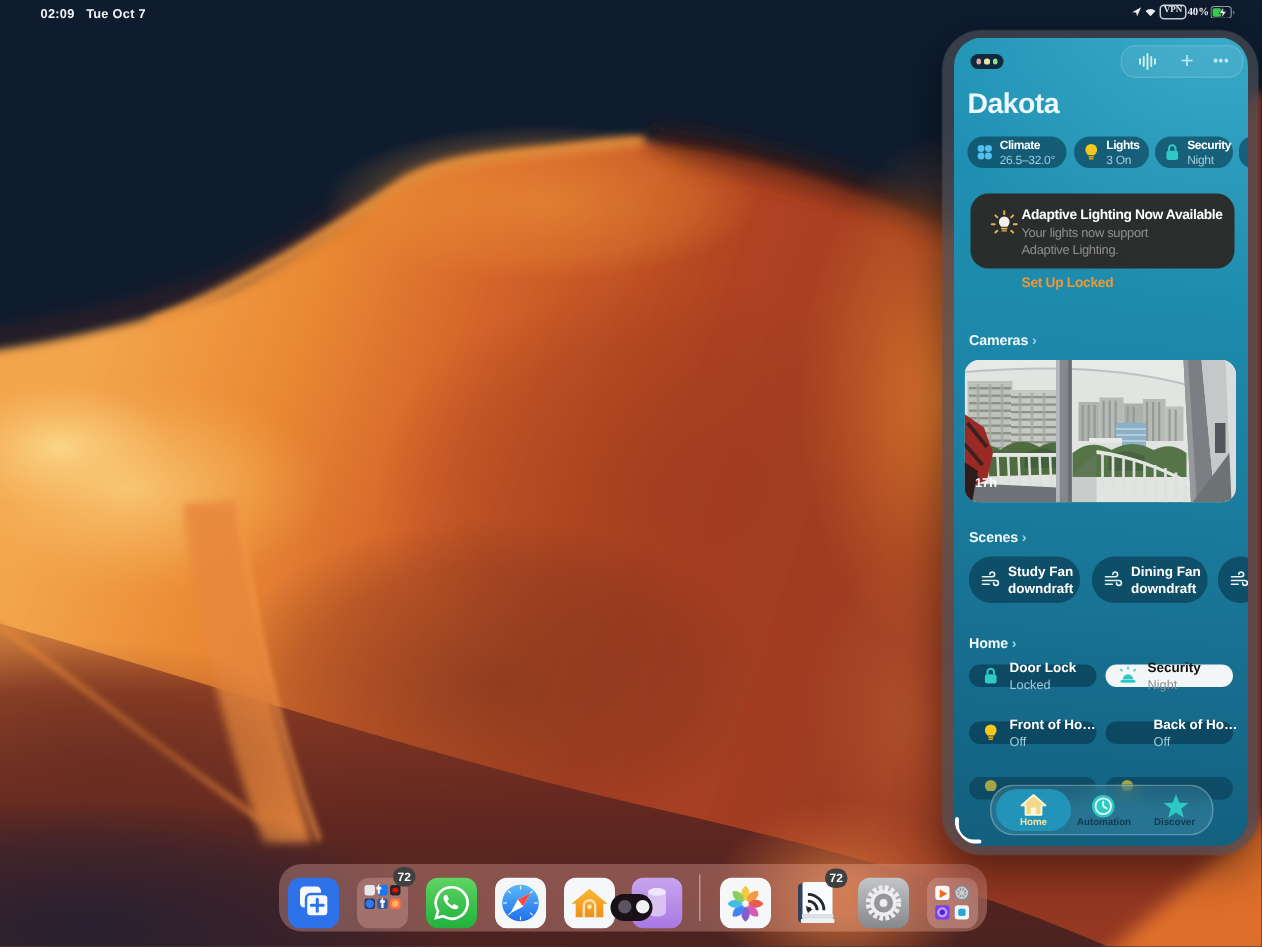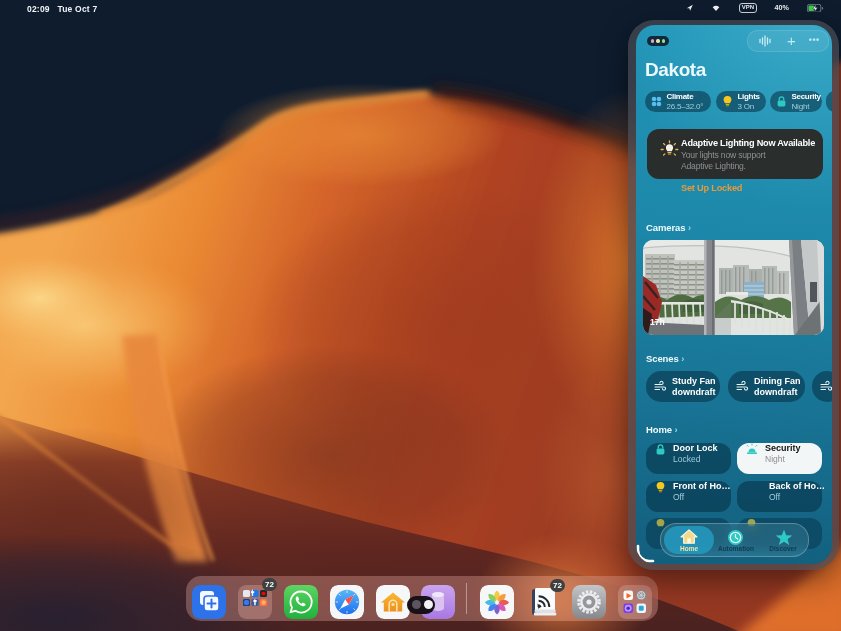--- a/index.html
+++ b/index.html
@@ -1,20 +1,20 @@
 <!DOCTYPE html>
 <html><head>
 <meta charset="utf-8">
 <style>
   html,body{margin:0;padding:0;}
   body{width:841px;height:631px;overflow:hidden;position:relative;font-family:"Liberation Sans",sans-serif;background:#0d1b2b;}
   .abs{position:absolute;}
   
   #status-left{left:27px;top:4px;color:#f2f5f8;font-size:8.5px;font-weight:bold;letter-spacing:.2px;}
-  #status-right{right:17px;top:3px;color:#f2f5f8;font-size:7.5px;font-weight:bold;display:flex;align-items:center;gap:18px;}
+  #status-right{right:17px;top:3px;color:#f2f5f8;font-size:7.5px;font-weight:bold;display:flex;align-items:center;gap:1px;font-family:Liberation Serif, serif;}
   .vpn{border:1px solid #cfd5da;border-radius:3px;font-size:6px;font-weight:bold;padding:0 1.5px;line-height:7.5px;color:#e8ecef;}
   
   #dock{left:186px;top:576px;width:472px;height:45px;border-radius:15px;background:rgba(235,183,172,0.33);backdrop-filter:blur(12px) saturate(1.2);display:flex;align-items:flex-end;padding:0;}
   .dicon{position:absolute;width:34px;height:34px;top:9px;border-radius:8px;}
   .dsep{position:absolute;left:280px;top:7px;width:1px;height:31px;background:rgba(255,255,255,0.4);}
   .badge{position:absolute;background:#404040;color:#fff;border-radius:8px;font-size:8px;font-weight:bold;height:13px;min-width:13px;padding:0 3px;line-height:13px;text-align:center;box-sizing:border-box;}
   
   #frame{left:628px;top:20px;width:211px;height:550px;border-radius:26px;background:rgba(74,76,84,0.72);backdrop-filter:blur(9px);box-shadow:0 10px 30px rgba(0,0,0,0.45);}
   #screen{left:636px;top:25px;width:196px;height:539px;border-radius:19px;background:radial-gradient(circle at 90% -2%, rgba(95,200,225,0.4), rgba(95,200,225,0) 34%),linear-gradient(185deg,#2196b8 0%,#1d87a9 40%,#187394 70%,#135e7d 100%);overflow:hidden;}
   #screen .rel{position:absolute;}
@@ -24,21 +24,21 @@
   .title{left:9px;top:34px;font-size:19px;font-weight:bold;color:#ecf8fb;letter-spacing:-0.4px;}
   .qpill{top:66px;height:21px;border-radius:11px;background:rgba(5,46,66,0.55);display:flex;align-items:center;}
   .qpill .qi{margin-left:4.5px;width:13px;height:13px;flex:none;}
   .qpill .qt{margin-left:4px;line-height:1.15;}
   .qname{font-size:8px;font-weight:bold;color:#fff;white-space:nowrap;letter-spacing:-0.3px;}
   .qsub{font-size:8px;color:#9fcddc;white-space:nowrap;letter-spacing:-0.2px;}
   .adcard{left:11px;top:104px;width:176px;height:50px;border-radius:12px;background:rgba(43,39,35,0.94);color:#fff;}
   .sechead{font-size:9.5px;font-weight:bold;color:#f0fafc;letter-spacing:-0.1px;}
   .chev{color:#8fd9e8;font-weight:bold;}
   .scpill{top:346px;height:31px;border-radius:15px;background:rgba(5,46,66,0.55);display:flex;align-items:center;}
-  .tile{height:31px;border-radius:12px;background:rgba(5,46,66,0.55);display:flex;position:absolute;}
+  .tile{height:15px;border-radius:12px;background:rgba(5,46,66,0.55);display:flex;align-items:center;position:absolute;}
   .tname{font-size:9px;font-weight:bold;color:#fff;white-space:nowrap;}
   .tsub{font-size:8.5px;color:#9fcddc;white-space:nowrap;}
   #tabbar{left:24px;top:498px;width:147px;height:32px;border-radius:16px;background:rgba(130,205,228,0.18);border:0.5px solid rgba(255,255,255,0.25);backdrop-filter:blur(6px);}
   .tabsel{position:absolute;left:3px;top:2px;width:50px;height:28px;border-radius:14px;background:rgba(35,152,188,0.9);}
   .tablab{position:absolute;font-size:6.5px;font-weight:bold;text-align:center;}
 </style>
 </head>
 <body>
 
 <svg class="abs" style="left:0;top:0" width="841" height="631" viewBox="0 0 841 631">

